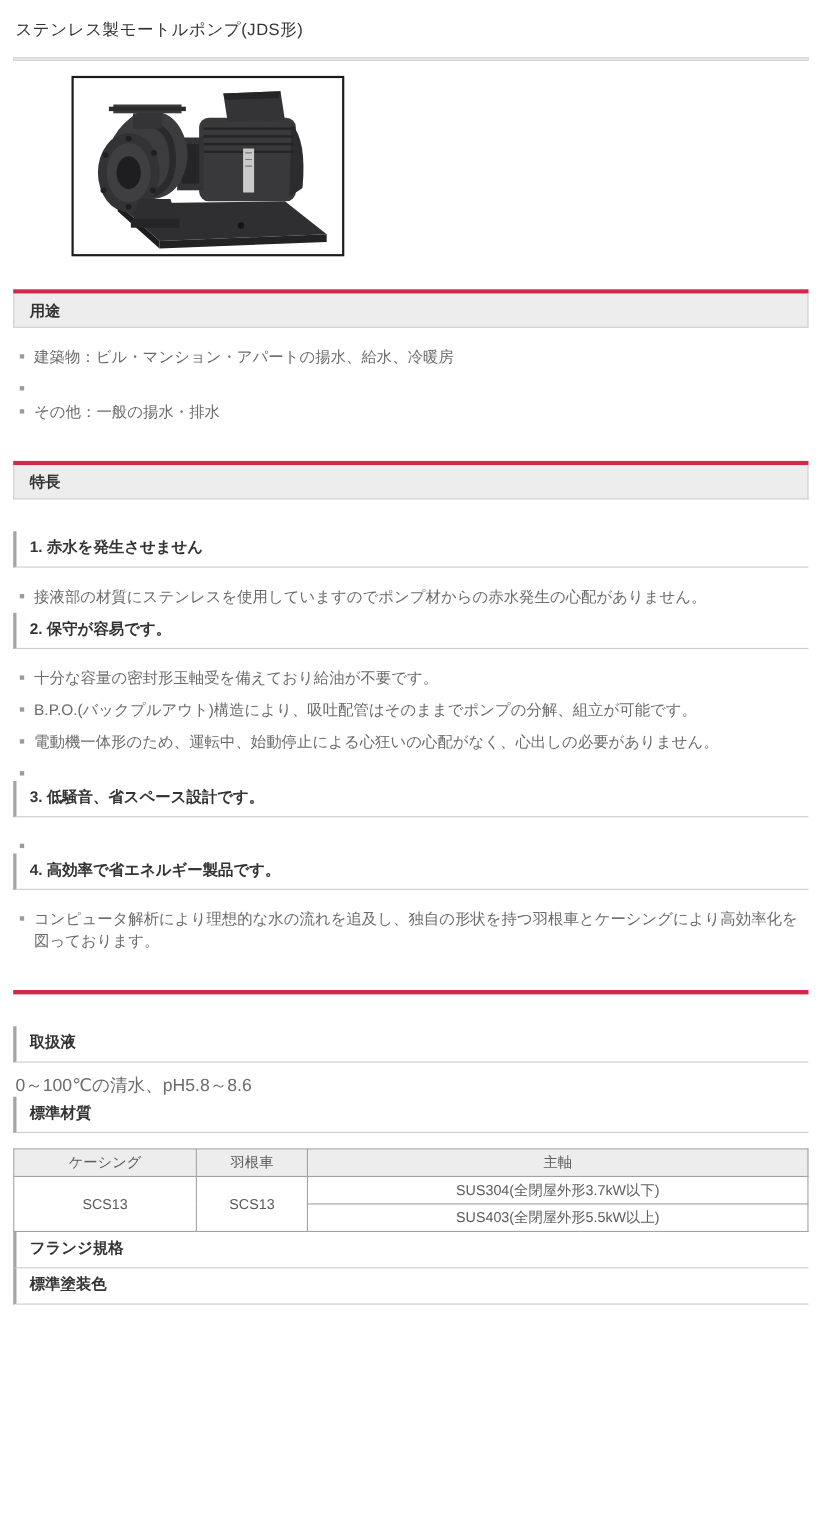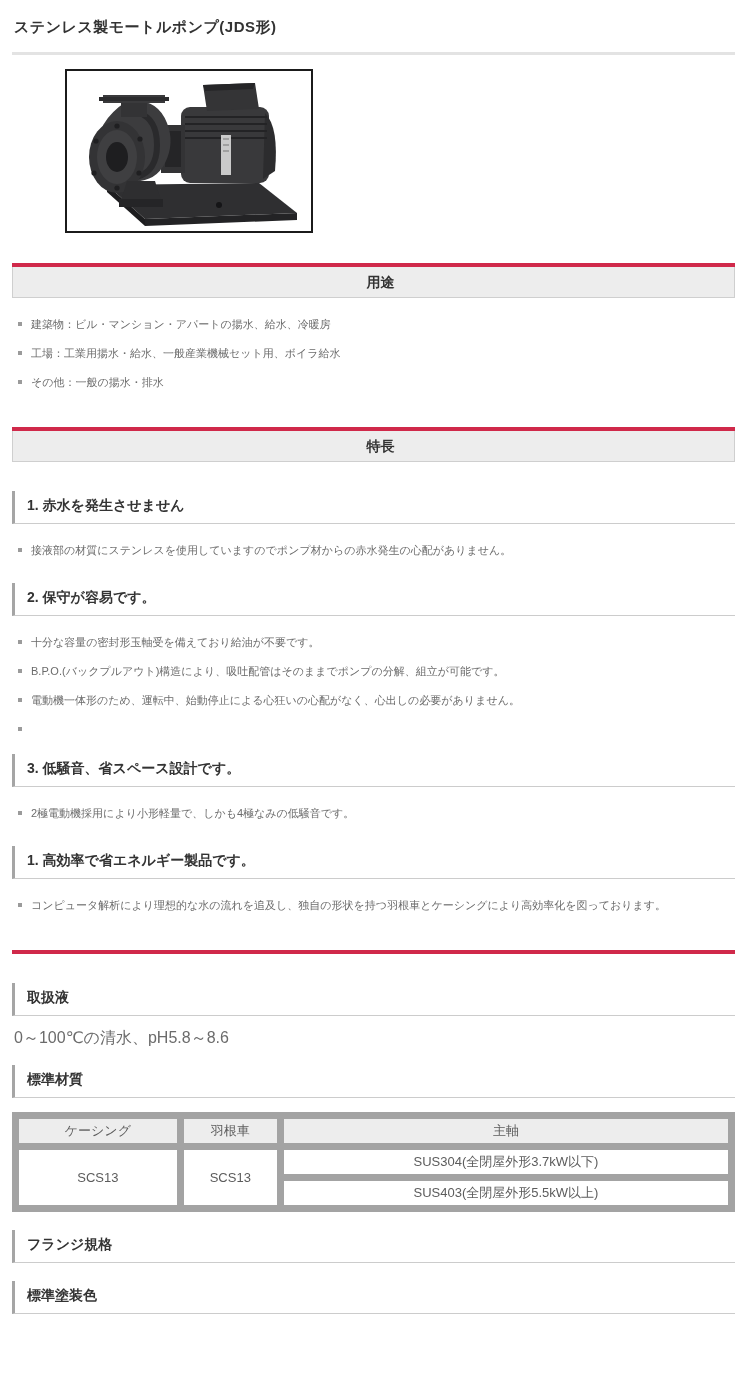--- a/index.html
+++ b/index.html
@@ -6,65 +6,65 @@
   html, body { margin: 0; padding: 0; background: #ffffff; }
   body {
     font-family: "Liberation Sans", "DejaVu Sans", sans-serif;
     color: #666;
     width: 747px;
   }
   .page { width: 747px; padding: 14px 12px 16px 12px; }
 
   
   .page-title {
-    font-size: 15px; font-weight: bold; color: #333;
+    font-size: 15px; font-weight: normal; color: #333;
     margin: 4px 0 15px 2px; letter-spacing: 0.5px;
   }
   .title-divider { height: 3px; background: #9a9a9a; border-bottom: 3px solid #e3e3e3; }
 
   
   .product-image-frame {
     width: 248px; height: 164px; border: 2px solid #1b1b1b;
     margin: 14px 0 0 53px; background: #ffffff;
     display: flex; align-items: center; justify-content: center;
   }
 
   
   .section { margin-top: 30px; }
   .section-bar { height: 4px; background: #d0294a; }
   .section-header {
     background: #ededed; border: 1px solid #cfcfcf; border-top: none;
     height: 31px; line-height: 30px; padding-left: 14px;
-    font-size: 14px; font-weight: bold; color: #333; text-align: center;
+    font-size: 14px; font-weight: bold; color: #333;
   }
 
   
   .bullet-list { margin: 12px 0 0 0; padding: 0 0 0 4px; list-style: none; }
   .bullet-item {
-    display: flex; font-size: 11px; color: #6b6b6b;
+    display: flex; font-size: 14px; color: #6b6b6b;
     line-height: 20px; padding: 4px 0 5px 0;
   }
   .bullet-mark { width: 4px; height: 4px; background: #9b9b9b; margin: 8px 9px 0 2px; flex: none; }
 
   
   .sub-heading {
     border-left: 3px solid #a5a5a5; border-bottom: 1px solid #ccc;
-    padding: 6px 0 8px 12px; margin-top: 18px;
+    padding: 6px 0 8px 12px; 
     font-size: 14px; font-weight: bold; color: #333;
   }
   .sub-heading.first { margin-top: 29px; }
   .plain-value { font-size: 16px; color: #6b6b6b; margin: 13px 0 0 2px; line-height: 18px; }
 
   
   .spec-table {
     width: 100%; border-collapse: collapse; margin-top: 14px;
     font-size: 13px; color: #5c5c5c; table-layout: fixed;
   }
   .spec-table th, .spec-table td {
-    border: 7px solid #a3a3a3; text-align: center;
+    border: 1px solid #a3a3a3; text-align: center;
     padding: 3px 6px; height: 25px; font-weight: normal;
   }
   .spec-table th { background: #ededed; }
 </style>
 </head>
 <body>
 
 <div class="page">
 
   <h1 class="page-title">ステンレス製モートルポンプ(JDS形)</h1>
@@ -126,21 +126,20 @@
   <div class="section">
     <div class="section-bar"></div>
     <div class="section-header">用途</div>
     <ul class="bullet-list">
       <li class="bullet-item">
         <span class="bullet-mark"></span>
         <span>建築物：ビル・マンション・アパートの揚水、給水、冷暖房</span>
       </li>
       <li class="bullet-item">
         <span class="bullet-mark"></span>
-        <span>工場：工業用揚水・給水、一般産業機械セット用、ボイラ給水</span>
       </li>
       <li class="bullet-item">
         <span class="bullet-mark"></span>
         <span>その他：一般の揚水・排水</span>
       </li>
     </ul>
   </div>
 
   <div class="section">
     <div class="section-bar"></div>
@@ -170,25 +169,24 @@
       </li>
       <li class="bullet-item">
         <span class="bullet-mark"></span>
       </li>
     </ul>
 
     <div class="sub-heading">3.  低騒音、省スペース設計です。</div>
     <ul class="bullet-list">
       <li class="bullet-item">
         <span class="bullet-mark"></span>
-        <span>2極電動機採用により小形軽量で、しかも4極なみの低騒音です。</span>
-      </li>
-    </ul>
-
-    <div class="sub-heading">1.  高効率で省エネルギー製品です。</div>
+      </li>
+    </ul>
+
+    <div class="sub-heading">4.  高効率で省エネルギー製品です。</div>
     <ul class="bullet-list">
       <li class="bullet-item">
         <span class="bullet-mark"></span>
         <span>コンピュータ解析により理想的な水の流れを追及し、独自の形状を持つ羽根車とケーシングにより高効率化を図っております。</span>
       </li>
     </ul>
   </div>
 
   <div class="section">
     <div class="section-bar"></div>

